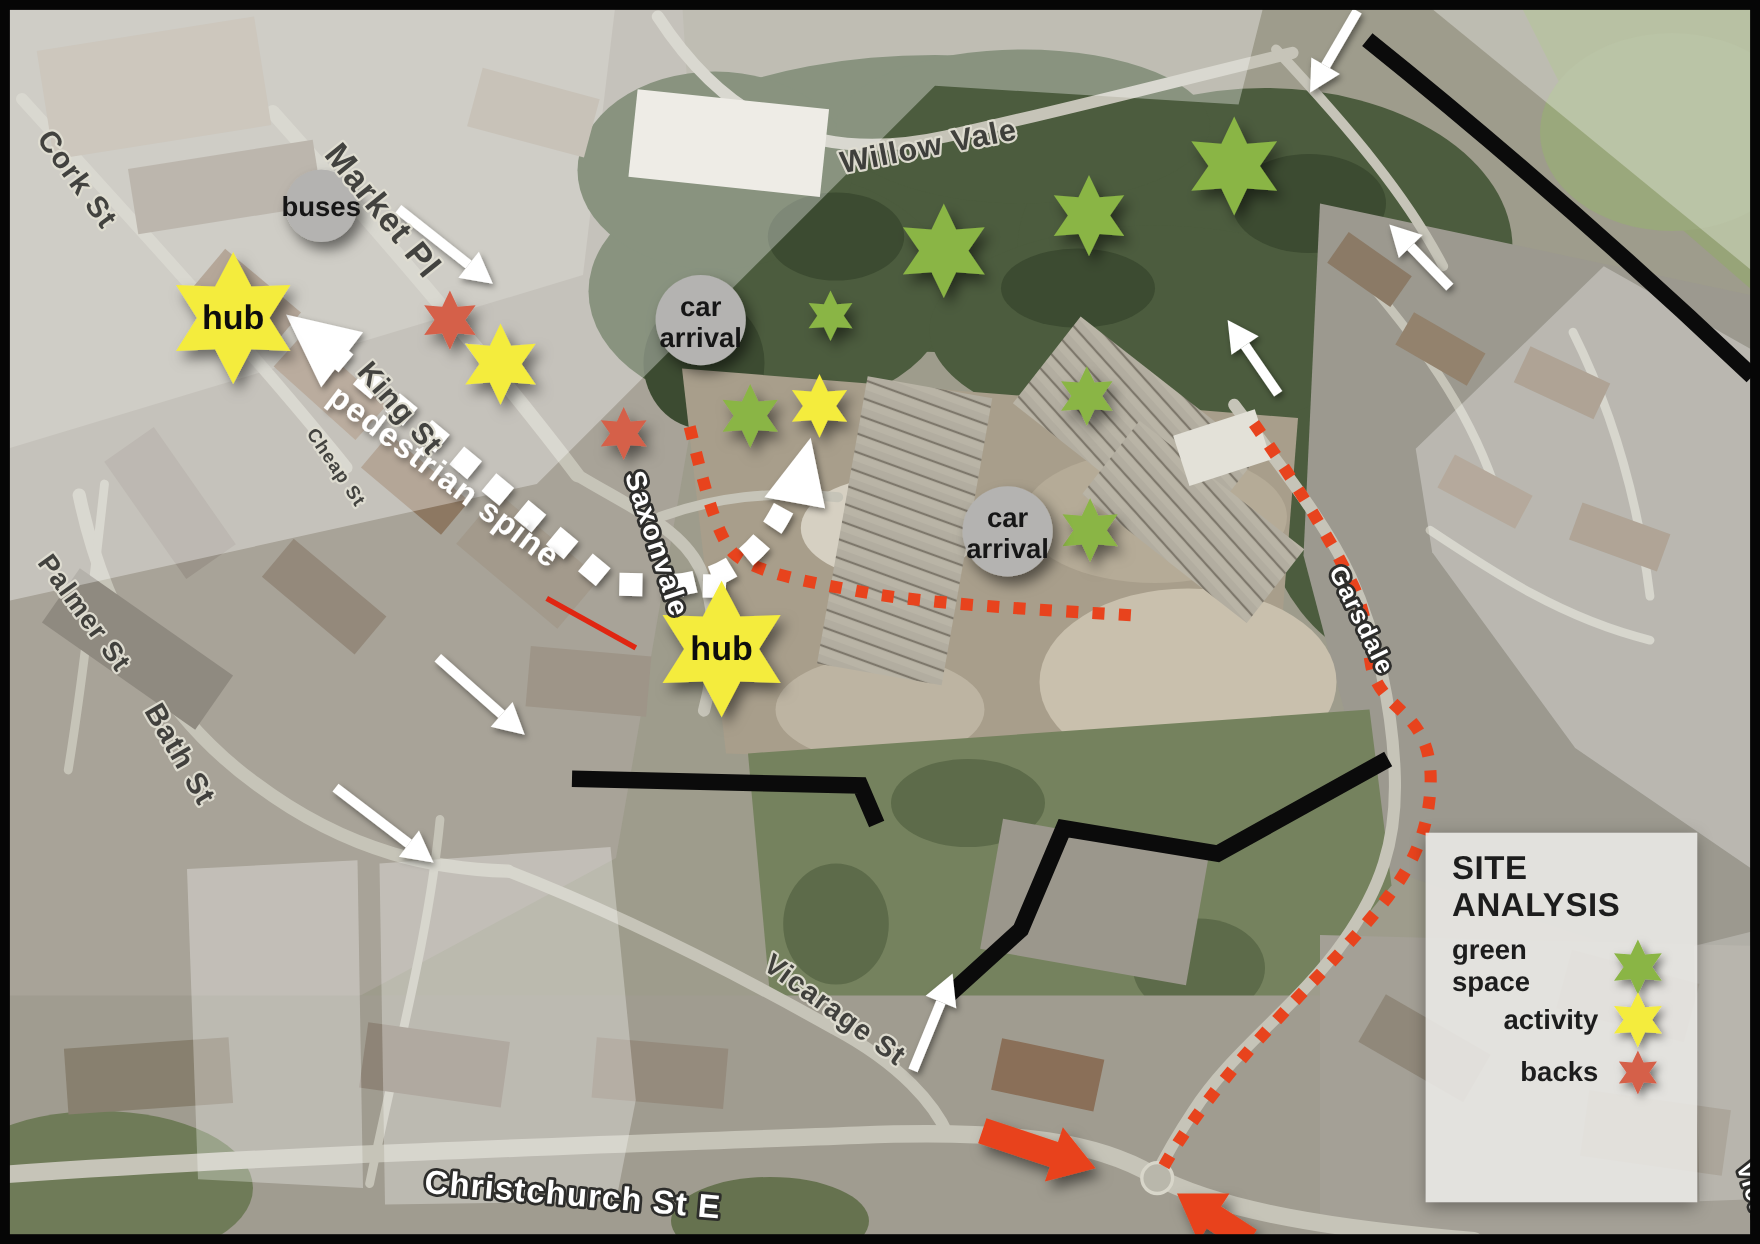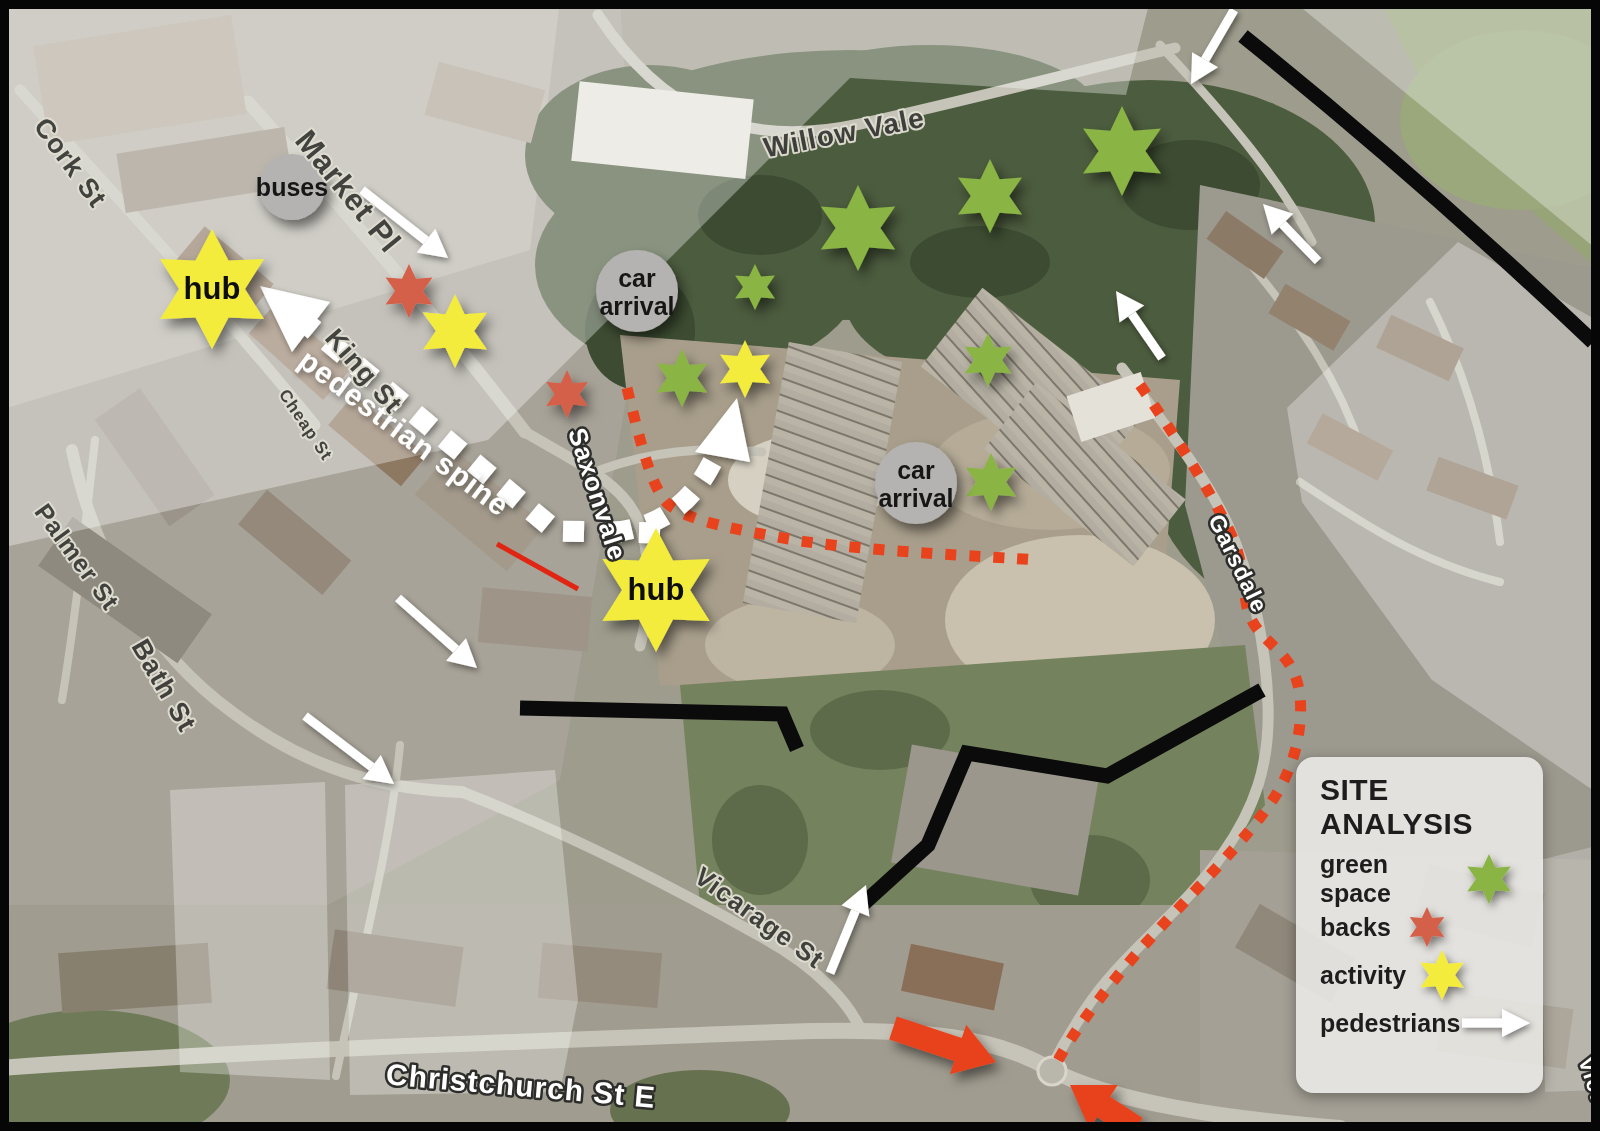--- a/index.html
+++ b/index.html
@@ -11,24 +11,24 @@
   .slabel{font-family:"Liberation Sans",sans-serif;font-weight:bold;letter-spacing:1px;
           stroke-linejoin:round;}
   .slabel.dark{fill:#3d3d3a;stroke:#e0ded2;stroke-width:4px;paint-order:stroke;opacity:.96;}
   .slabel.light{fill:#ffffff;stroke:#2d2d2b;stroke-width:5px;paint-order:stroke;}
   .circle-label{fill:#161616;font-weight:bold;font-family:"Liberation Sans",sans-serif;}
   .hub-label{fill:#111;font-weight:bold;font-family:"Liberation Sans",sans-serif;}
   .spine-label{fill:#fff;font-weight:bold;font-family:"Liberation Sans",sans-serif;letter-spacing:1px;}
   
   #legend{position:absolute;left:1296px;top:757px;width:247px;height:336px;
           background:rgba(234,233,229,0.9);box-shadow:0 4px 14px rgba(0,0,0,.35);
-          padding:16px 0 0 24px;border-radius:18px;}
+          padding:16px 0 0 24px;}
   #legend h1{margin:0 0 14px 0;font-size:30px;letter-spacing:.5px;color:#1d1d1d;
              font-family:"Liberation Sans",sans-serif;}
-  .legend-row{display:flex;align-items:center;justify-content:flex-start;
+  .legend-row{display:flex;align-items:center;justify-content:flex-end;
               height:48px;padding-right:18px;}
   .legend-row .lbl{font-size:25px;font-weight:bold;color:#1d1d1d;}
   .legend-row .mark{width:72px;display:flex;justify-content:center;}
   
   #frame{position:absolute;left:0;top:0;right:0;bottom:0;border:9px solid #060606;pointer-events:none;}
 </style>
 </head>
 <body>
 
 <div id="stage">
@@ -275,51 +275,37 @@
           <span class="mark">
             <svg width="72" height="56" viewBox="0 0 72 56" style="overflow: visible;">
               <polygon points="36.0,3.0 42.5,16.7 57.7,15.5 49.0,28.0 57.7,40.5 42.5,39.3 36.0,53.0 29.5,39.3 14.3,40.5 23.0,28.0 14.3,15.5 29.5,16.7" fill="#8ab545" filter="url(#lg-sh)"></polygon>
               <filter id="lg-sh" x="-60%" y="-60%" width="220%" height="220%">
                 <feDropShadow dx="3" dy="4" stdDeviation="4" flood-color="#000" flood-opacity="0.5"></feDropShadow>
               </filter>
             </svg>
           </span>
         </div>
         <div class="legend-row">
-          <span class="lbl">backs</span>
-          <span class="mark">
-            <svg width="72" height="56" viewBox="0 0 72 56" style="overflow: visible;">
-              <polygon points="36.0,8.0 41.2,19.0 53.3,18.0 46.4,28.0 53.3,38.0 41.2,37.0 36.0,48.0 30.8,37.0 18.7,38.0 25.6,28.0 18.7,18.0 30.8,19.0" fill="#d5604a" filter="url(#lg-sh)"></polygon>
-              <filter id="lg-sh" x="-60%" y="-60%" width="220%" height="220%">
-                <feDropShadow dx="3" dy="4" stdDeviation="4" flood-color="#000" flood-opacity="0.5"></feDropShadow>
-              </filter>
-            </svg>
-          </span>
-        </div>
-        <div class="legend-row">
           <span class="lbl">activity</span>
           <span class="mark">
             <svg width="72" height="56" viewBox="0 0 72 56" style="overflow: visible;">
               <polygon points="36.0,3.0 42.5,16.7 57.7,15.5 49.0,28.0 57.7,40.5 42.5,39.3 36.0,53.0 29.5,39.3 14.3,40.5 23.0,28.0 14.3,15.5 29.5,16.7" fill="#f4ec3c" filter="url(#lg-sh)"></polygon>
               <filter id="lg-sh" x="-60%" y="-60%" width="220%" height="220%">
                 <feDropShadow dx="3" dy="4" stdDeviation="4" flood-color="#000" flood-opacity="0.5"></feDropShadow>
               </filter>
             </svg>
           </span>
         </div>
         <div class="legend-row">
-          <span class="lbl">pedestrians</span>
+          <span class="lbl">backs</span>
           <span class="mark">
             <svg width="72" height="56" viewBox="0 0 72 56" style="overflow: visible;">
-              <g filter="url(#shadow-sm2)">
-                <line x1="2" y1="28" x2="44" y2="28" stroke="#ffffff" stroke-width="9"></line>
-                <polygon points="70,28 42,14 42,42" fill="#ffffff"></polygon>
-              </g>
-              <filter id="shadow-sm2" x="-60%" y="-60%" width="220%" height="220%">
-                <feDropShadow dx="2" dy="3" stdDeviation="3" flood-color="#000" flood-opacity="0.45"></feDropShadow>
+              <polygon points="36.0,8.0 41.2,19.0 53.3,18.0 46.4,28.0 53.3,38.0 41.2,37.0 36.0,48.0 30.8,37.0 18.7,38.0 25.6,28.0 18.7,18.0 30.8,19.0" fill="#d5604a" filter="url(#lg-sh)"></polygon>
+              <filter id="lg-sh" x="-60%" y="-60%" width="220%" height="220%">
+                <feDropShadow dx="3" dy="4" stdDeviation="4" flood-color="#000" flood-opacity="0.5"></feDropShadow>
               </filter>
             </svg>
           </span>
         </div>
       </div>
   </div>
 
   <div id="frame"></div>
 </div>
 

